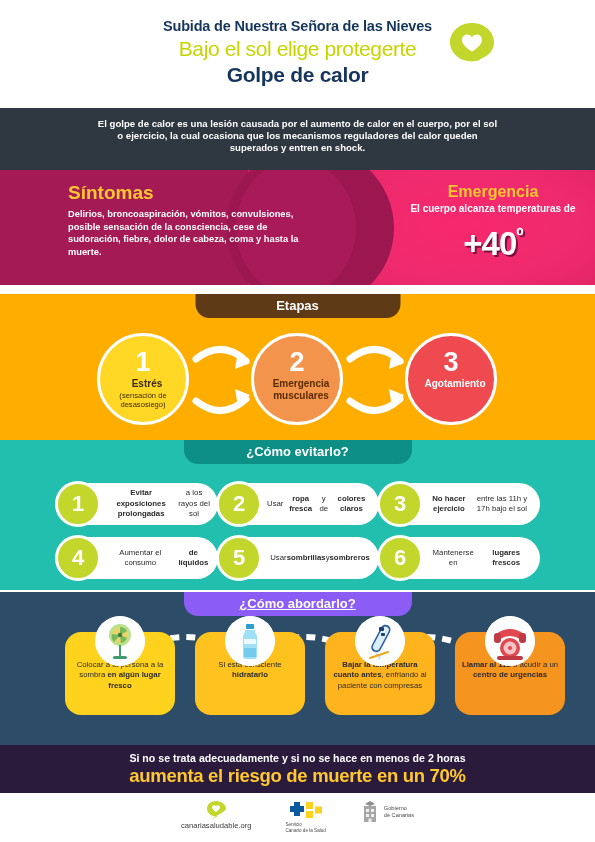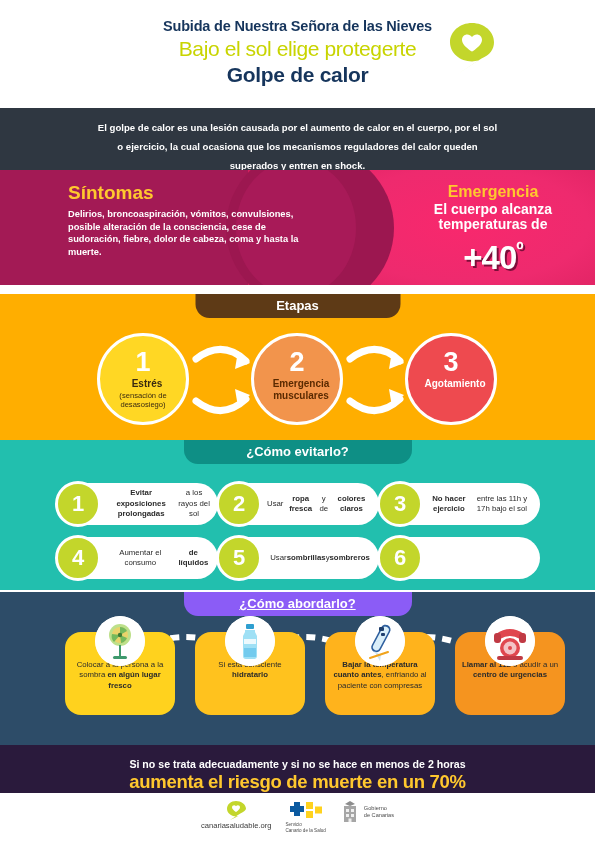--- a/index.html
+++ b/index.html
@@ -9,34 +9,34 @@
   
   .header{position:absolute;left:0;top:0;width:595px;height:108px;background:#fff;}
   .hd-inner{position:absolute;left:0;top:18px;width:595px;text-align:center;}
   .hd-line1{font-size:14.5px;font-weight:bold;color:#16355c;letter-spacing:-0.2px;line-height:17px;}
   .hd-line2{font-size:21px;font-weight:normal;color:#c8d400;letter-spacing:-0.4px;line-height:24px;margin-top:2px;}
   .hd-line3{font-size:21px;font-weight:bold;color:#16355c;letter-spacing:-0.3px;line-height:24px;margin-top:2px;}
   .hd-logo{position:absolute;left:448px;top:22px;width:48px;height:54px;}
 
   
   .intro{position:absolute;left:0;top:108px;width:595px;height:62px;background:#2f3741;}
-  .intro p{margin:0;padding:10px 95px 0 95px;text-align:center;color:#ffffff;font-size:9.6px;font-weight:bold;line-height:19px;}
+  .intro p{margin:0;padding:10px 95px 0 95px;text-align:center;color:#ffffff;font-size:9.6px;font-weight:bold;line-height:12px;}
 
   
   .sym{position:absolute;left:0;top:170px;width:595px;height:115px;background:#a31a55;overflow:hidden;}
   .sym-pinkzone{position:absolute;left:248px;top:0;width:347px;height:115px;
        background:radial-gradient(ellipse 330px 150px at 62% 48%, #f8286d 0%, #ee2a6e 38%, #d9215f 70%, #bc1b57 100%);}
   .sym-blob{position:absolute;left:226px;top:-24px;width:168px;height:164px;border-radius:50%;background:#9c1750;}
   .sym-blob2{position:absolute;left:236px;top:-10px;width:120px;height:136px;border-radius:50%;background:#a81a58;}
   .sym-txt{position:absolute;left:68px;top:12px;width:240px;}
   .sym-title{font-size:19px;font-weight:bold;color:#ffc82e;line-height:22px;}
   .sym-body{font-size:9.3px;font-weight:bold;color:#ffffff;line-height:12.6px;margin-top:4px;}
   .emg{position:absolute;left:398px;top:12px;width:190px;text-align:center;}
   .emg-title{font-size:16px;font-weight:bold;color:#ffc82e;line-height:19px;}
-  .emg-sub{font-size:14px;font-weight:bold;color:#ffffff;line-height:14.5px;margin-top:1px;}
+  .emg-sub{font-size:10px;font-weight:bold;color:#ffffff;line-height:14.5px;margin-top:1px;}
   .emg-num{font-size:33px;font-weight:bold;color:#ffffff;line-height:34px;margin-top:2px;
      text-shadow:2px 2px 0 #7c0e3a;letter-spacing:-1px;}
   .emg-num sup{font-size:20px;vertical-align:super;}
 
   
   .band{position:absolute;left:0;width:595px;}
   .tab{position:absolute;left:50%;transform:translateX(-50%);top:0;width:205px;height:24px;
        border-radius:0 0 14px 14px;text-align:center;color:#fff;font-size:13px;font-weight:bold;line-height:24px;}
 
   
@@ -69,26 +69,26 @@
   .abord{top:592px;height:153px;background:#2d4c68;}
   .abord .tab{background:#8b5cf6;width:228px;text-decoration:underline;}
   .acard{position:absolute;top:40px;width:110px;height:83px;border-radius:16px;box-sizing:border-box;}
   .acard .atxt{position:absolute;left:6px;right:6px;top:28px;text-align:center;font-size:7.8px;
       line-height:10.4px;color:#2b2b2b;}
   .abadge{position:absolute;top:24px;width:50px;height:50px;border-radius:50%;background:#ffffff;
       box-sizing:border-box;overflow:hidden;}
 
   
   .warn{top:745px;height:48px;background:#2a1a3c;}
-  .warn .w1{text-align:center;color:#ffffff;font-size:10.6px;font-weight:bold;line-height:13px;padding-top:13px;}
+  .warn .w1{text-align:center;color:#ffffff;font-size:10.6px;font-weight:bold;line-height:13px;padding-top:7px;}
   .warn .w2{text-align:center;color:#ffc82e;font-size:18.5px;font-weight:bold;line-height:22px;letter-spacing:-0.3px;}
 
   
   .footer{position:absolute;left:0;top:793px;width:595px;height:49px;background:#ffffff;}
-  .logos{position:absolute;left:0;top:7px;width:595px;display:flex;justify-content:center;align-items:flex-start;gap:14px;}
+  .logos{position:absolute;left:0;top:7px;width:595px;display:flex;justify-content:center;align-items:flex-start;gap:34px;}
   .logo{position:relative;text-align:center;}
   .lg1-txt{font-size:7.6px;color:#3a3a3a;margin-top:1px;white-space:nowrap;}
   .lg2-txt{font-size:4.6px;color:#4a4a4a;line-height:5.6px;margin-top:2px;white-space:nowrap;text-align:left;}
   .lg3-txt{font-size:5.6px;color:#4a4a4a;line-height:6.6px;white-space:nowrap;text-align:left;}
   .lg3-row{display:flex;align-items:center;gap:4px;}
   b{font-weight:bold;}
 </style>
 </head>
 <body>
 
@@ -112,21 +112,21 @@
     <p>El golpe de calor es una lesión causada por el aumento de calor en el cuerpo, por el sol o ejercicio, la cual ocasiona que los mecanismos reguladores del calor queden superados y entren en shock.</p>
   </div>
 
   <div class="sym">
     <div class="sym-pinkzone"></div>
     <div class="sym-blob"></div>
     <div class="sym-blob2"></div>
 
     <div class="sym-txt">
       <div class="sym-title">Síntomas</div>
-      <div class="sym-body">Delirios, broncoaspiración, vómitos, convulsiones, posible alteración de la consciencia, cese de sudoración, fiebre, dolor de cabeza, coma y hasta la muerte.</div>
+      <div class="sym-body">Delirios, broncoaspiración, vómitos, convulsiones, posible sensación de la consciencia, cese de sudoración, fiebre, dolor de cabeza, coma y hasta la muerte.</div>
     </div>
 
     <div class="emg">
       <div class="emg-title">Emergencia</div>
       <div class="emg-sub">El cuerpo alcanza temperaturas de</div>
       <div class="emg-num">
         <span>+40</span><sup>º</sup>
       </div>
     </div>
   </div>
@@ -178,20 +178,21 @@
     <div class="pill" style="left:58px;top:97px;width:160px;">
       <div class="num">4</div>
       <div class="ptxt">Aumentar el consumo <b>de líquidos</b></div>
     </div>
     <div class="pill" style="left:219px;top:97px;width:160px;">
       <div class="num">5</div>
       <div class="ptxt">Usar <b>sombrillas</b> y <b>sombreros</b></div>
     </div>
     <div class="pill" style="left:380px;top:97px;width:160px;">
       <div class="num">6</div>
+      <div class="ptxt">Mantenerse en <b>lugares frescos</b></div>
     </div>
   </div>
 
   <div class="band abord">
     <div class="tab">¿Cómo abordarlo?</div>
 
     <svg style="position:absolute;left:0;top:40px;width:595px;height:30px;" viewBox="0 0 595 30">
       <path d="M140 16 q45 -22 90 0" stroke="#ffffff" stroke-width="6" stroke-dasharray="9 7" fill="none" stroke-linecap="butt"></path>
       <path d="M260 16 q45 -22 90 0" stroke="#ffffff" stroke-width="6" stroke-dasharray="9 7" fill="none" stroke-linecap="butt"></path>
       <path d="M380 16 q45 -22 90 0" stroke="#ffffff" stroke-width="6" stroke-dasharray="9 7" fill="none" stroke-linecap="butt"></path>

